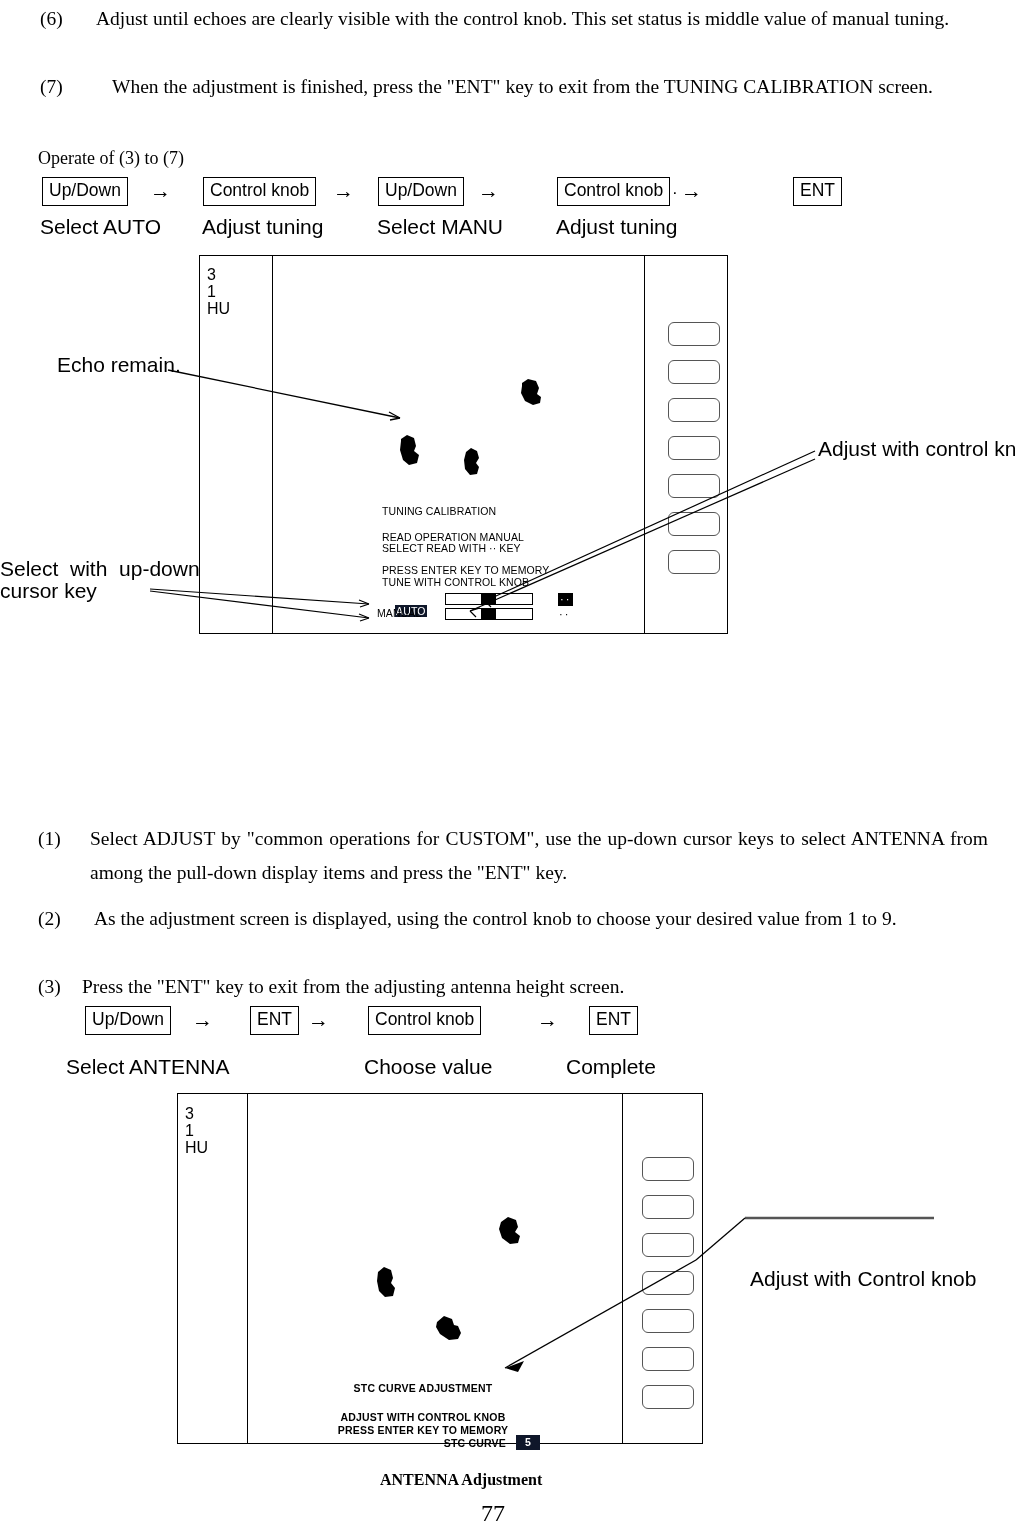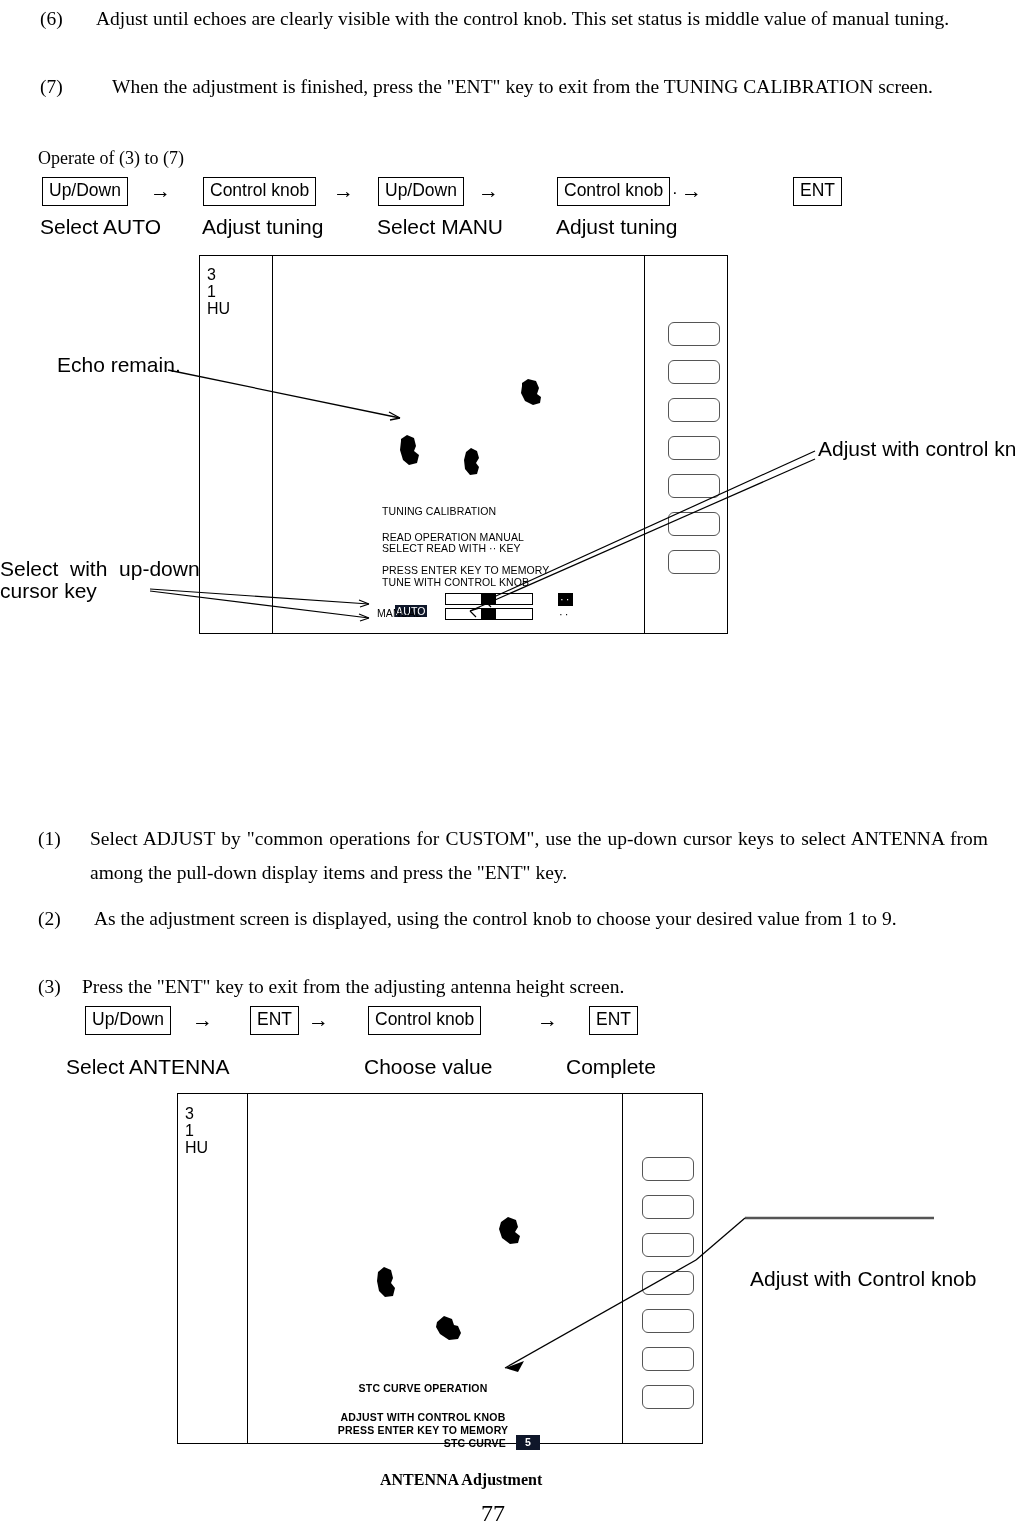--- a/index.html
+++ b/index.html
@@ -326,21 +326,21 @@
     <div class="softkey" style="left:464px; top:215px;"></div>
     <div class="softkey" style="left:464px; top:253px;"></div>
     <div class="softkey" style="left:464px; top:291px;"></div>
 
     <svg class="leader" width="526" height="351" style="left:0; top:0;">
       <path d="M323,128 l7,-5 l8,3 l2,7 l-3,5 l5,4 l-2,7 l-8,1 l-8,-6 l-3,-9 z" fill="#000"></path>
       <path d="M200,178 l6,-5 l7,3 l2,8 l-2,5 l4,5 l-2,8 l-8,1 l-6,-6 l-2,-10 z" fill="#000"></path>
       <path d="M259,228 l7,-6 l8,3 l2,6 l4,1 l3,7 l-3,6 l-9,1 l-9,-6 l-4,-7 z" fill="#000"></path>
     </svg>
 
-    <div class="osd-b" style="left:110px; top:288px; width:270px;">STC CURVE OPERATION</div>
+    <div class="osd-b" style="left:110px; top:288px; width:270px;">STC CURVE ADJUSTMENT</div>
     <div class="osd-b" style="left:110px; top:317px; width:270px;">ADJUST WITH CONTROL KNOB</div>
     <div class="osd-b" style="left:110px; top:330px; width:270px;">PRESS ENTER KEY TO MEMORY</div>
 
     <div class="osd-b" style="left:110px; top:343px; width:218px; text-align:right;">STC CURVE</div>
     <div class="osd-b inv" style="left:338px; top:341px; width:24px; padding:1px 0;">5</div>
   </div>
 
   <div class="sans" style="left:750px; top:1267px;">Adjust with Control knob</div>
   <svg class="leader" width="535" height="200" style="left:400px; top:1215px;">
     <line x1="534" y1="3" x2="345" y2="3" stroke="#555" stroke-width="2.4"></line>

